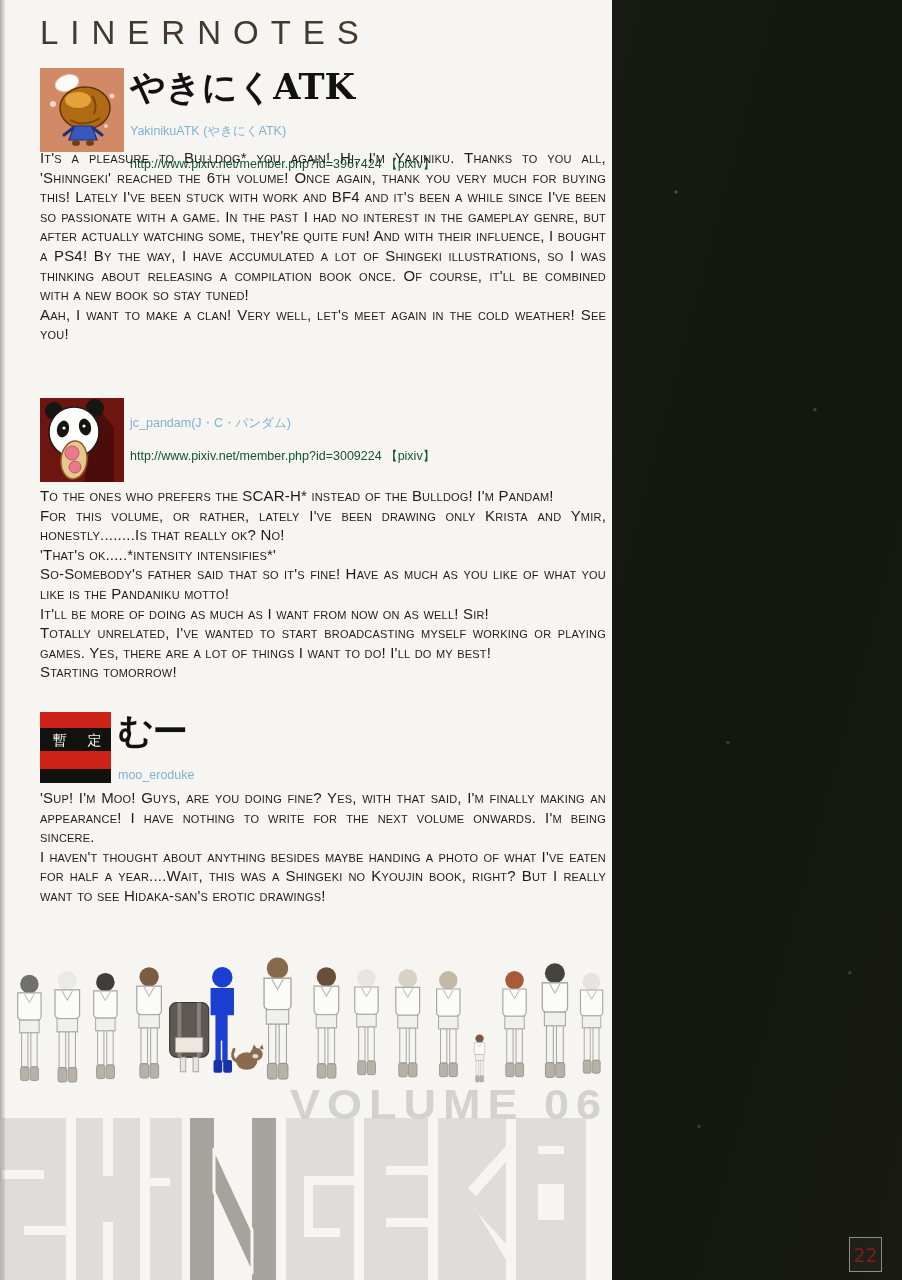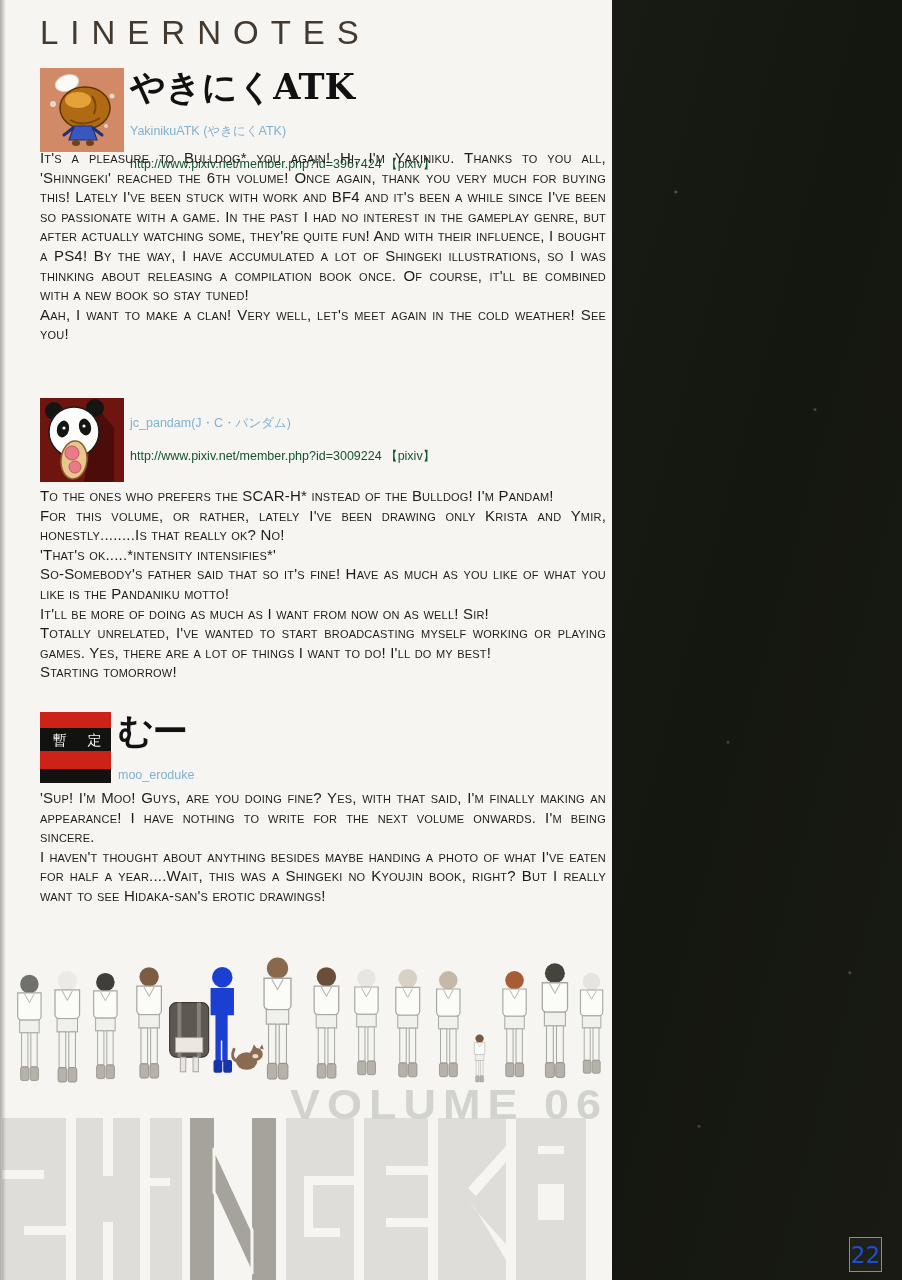--- a/index.html
+++ b/index.html
@@ -40,21 +40,21 @@
       radial-gradient(circle at 82% 76%, rgba(255,255,255,.2) 0 1px, transparent 2px),
       radial-gradient(circle at 30% 88%, rgba(255,255,255,.18) 0 1px, transparent 2px),
       linear-gradient(105deg,#181b14 0%,#14170f 45%,#181a13 100%);}
 
   .footnote{position:absolute;left:618px;top:1232px;width:228px;z-index:20;
     font-variant:small-caps;font-size:13px;line-height:15.5px;color:#efefe9;
     letter-spacing:.2px;text-align:justify;}
 
   .page-number{position:absolute;left:849px;top:1237px;width:33px;height:35px;z-index:20;
     border:1.5px solid #8d8d89;box-sizing:border-box;display:flex;align-items:center;justify-content:center;
-    font-family:"DejaVu Sans","Liberation Sans",sans-serif;font-size:23px;color:#1d4ed8;
+    font-family:"DejaVu Sans","Liberation Sans",sans-serif;font-size:19px;color:#7f1d1d;
     background:rgba(255,255,255,.03);}
 </style>
 </head>
 <body>
 
 <div id="page">
 
   <div class="page-title">LINERNOTES</div>
 
   <div class="artist" style="top:68px;height:84px;width:566px;padding-left:19px;">

